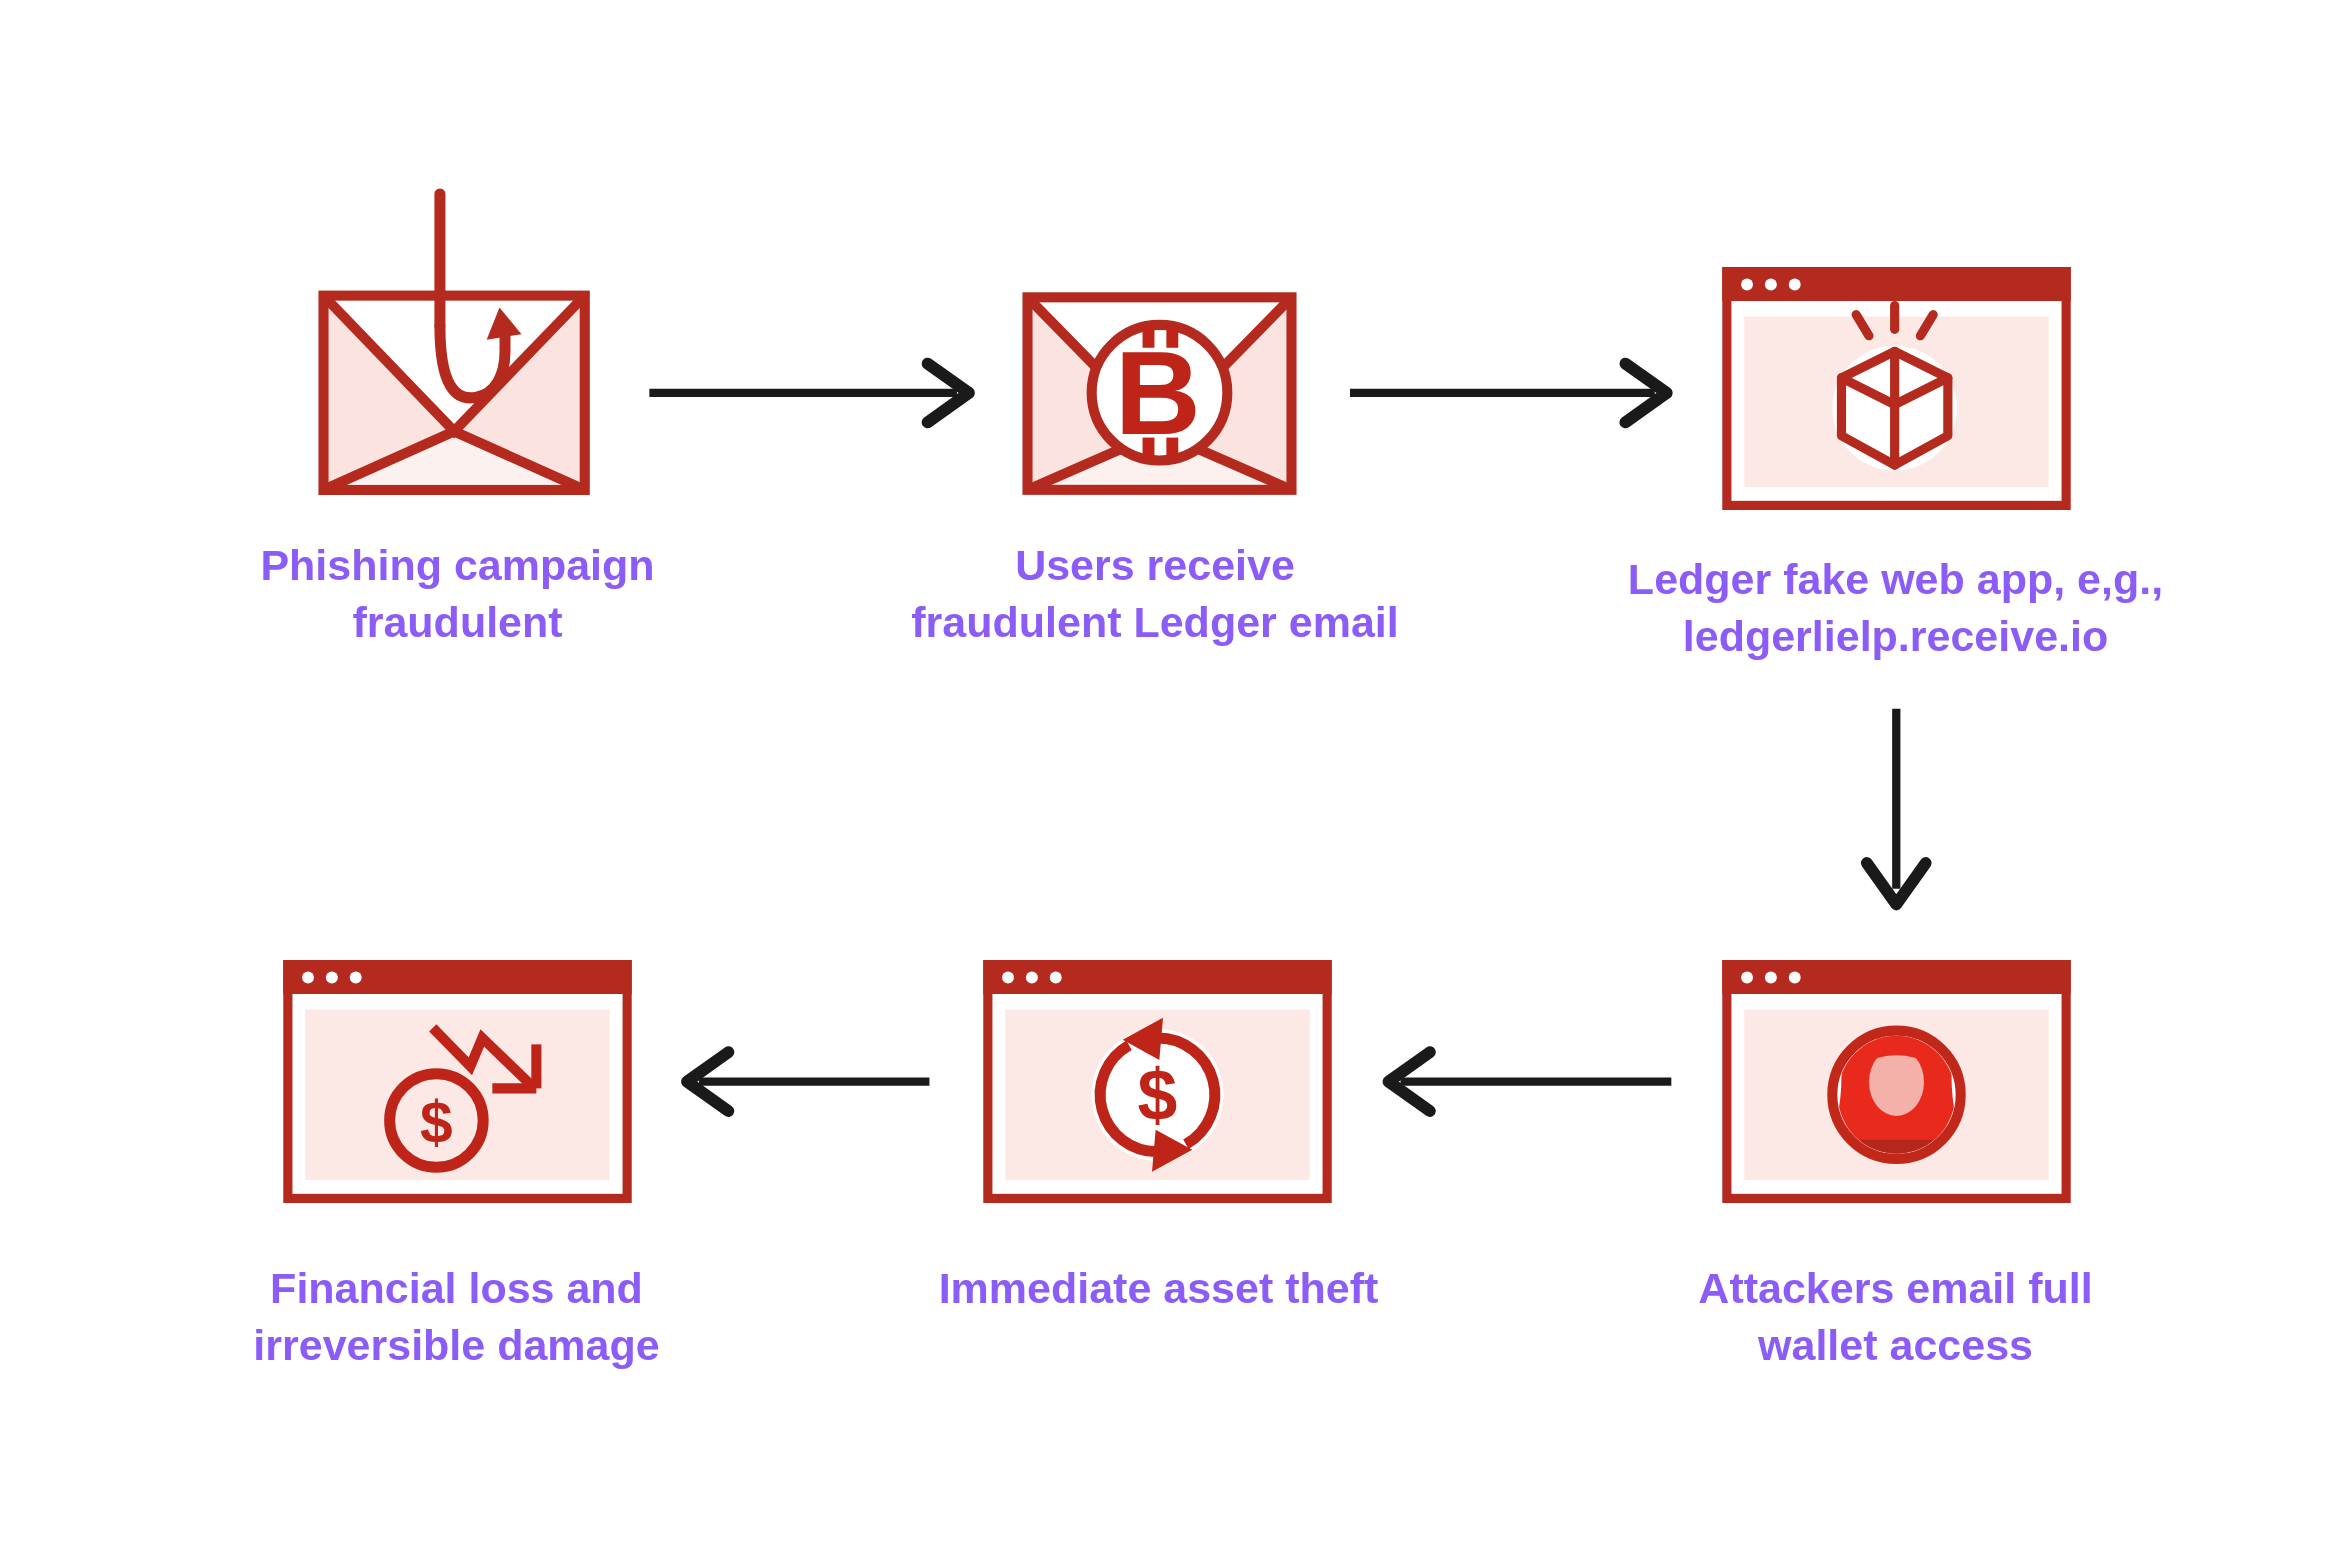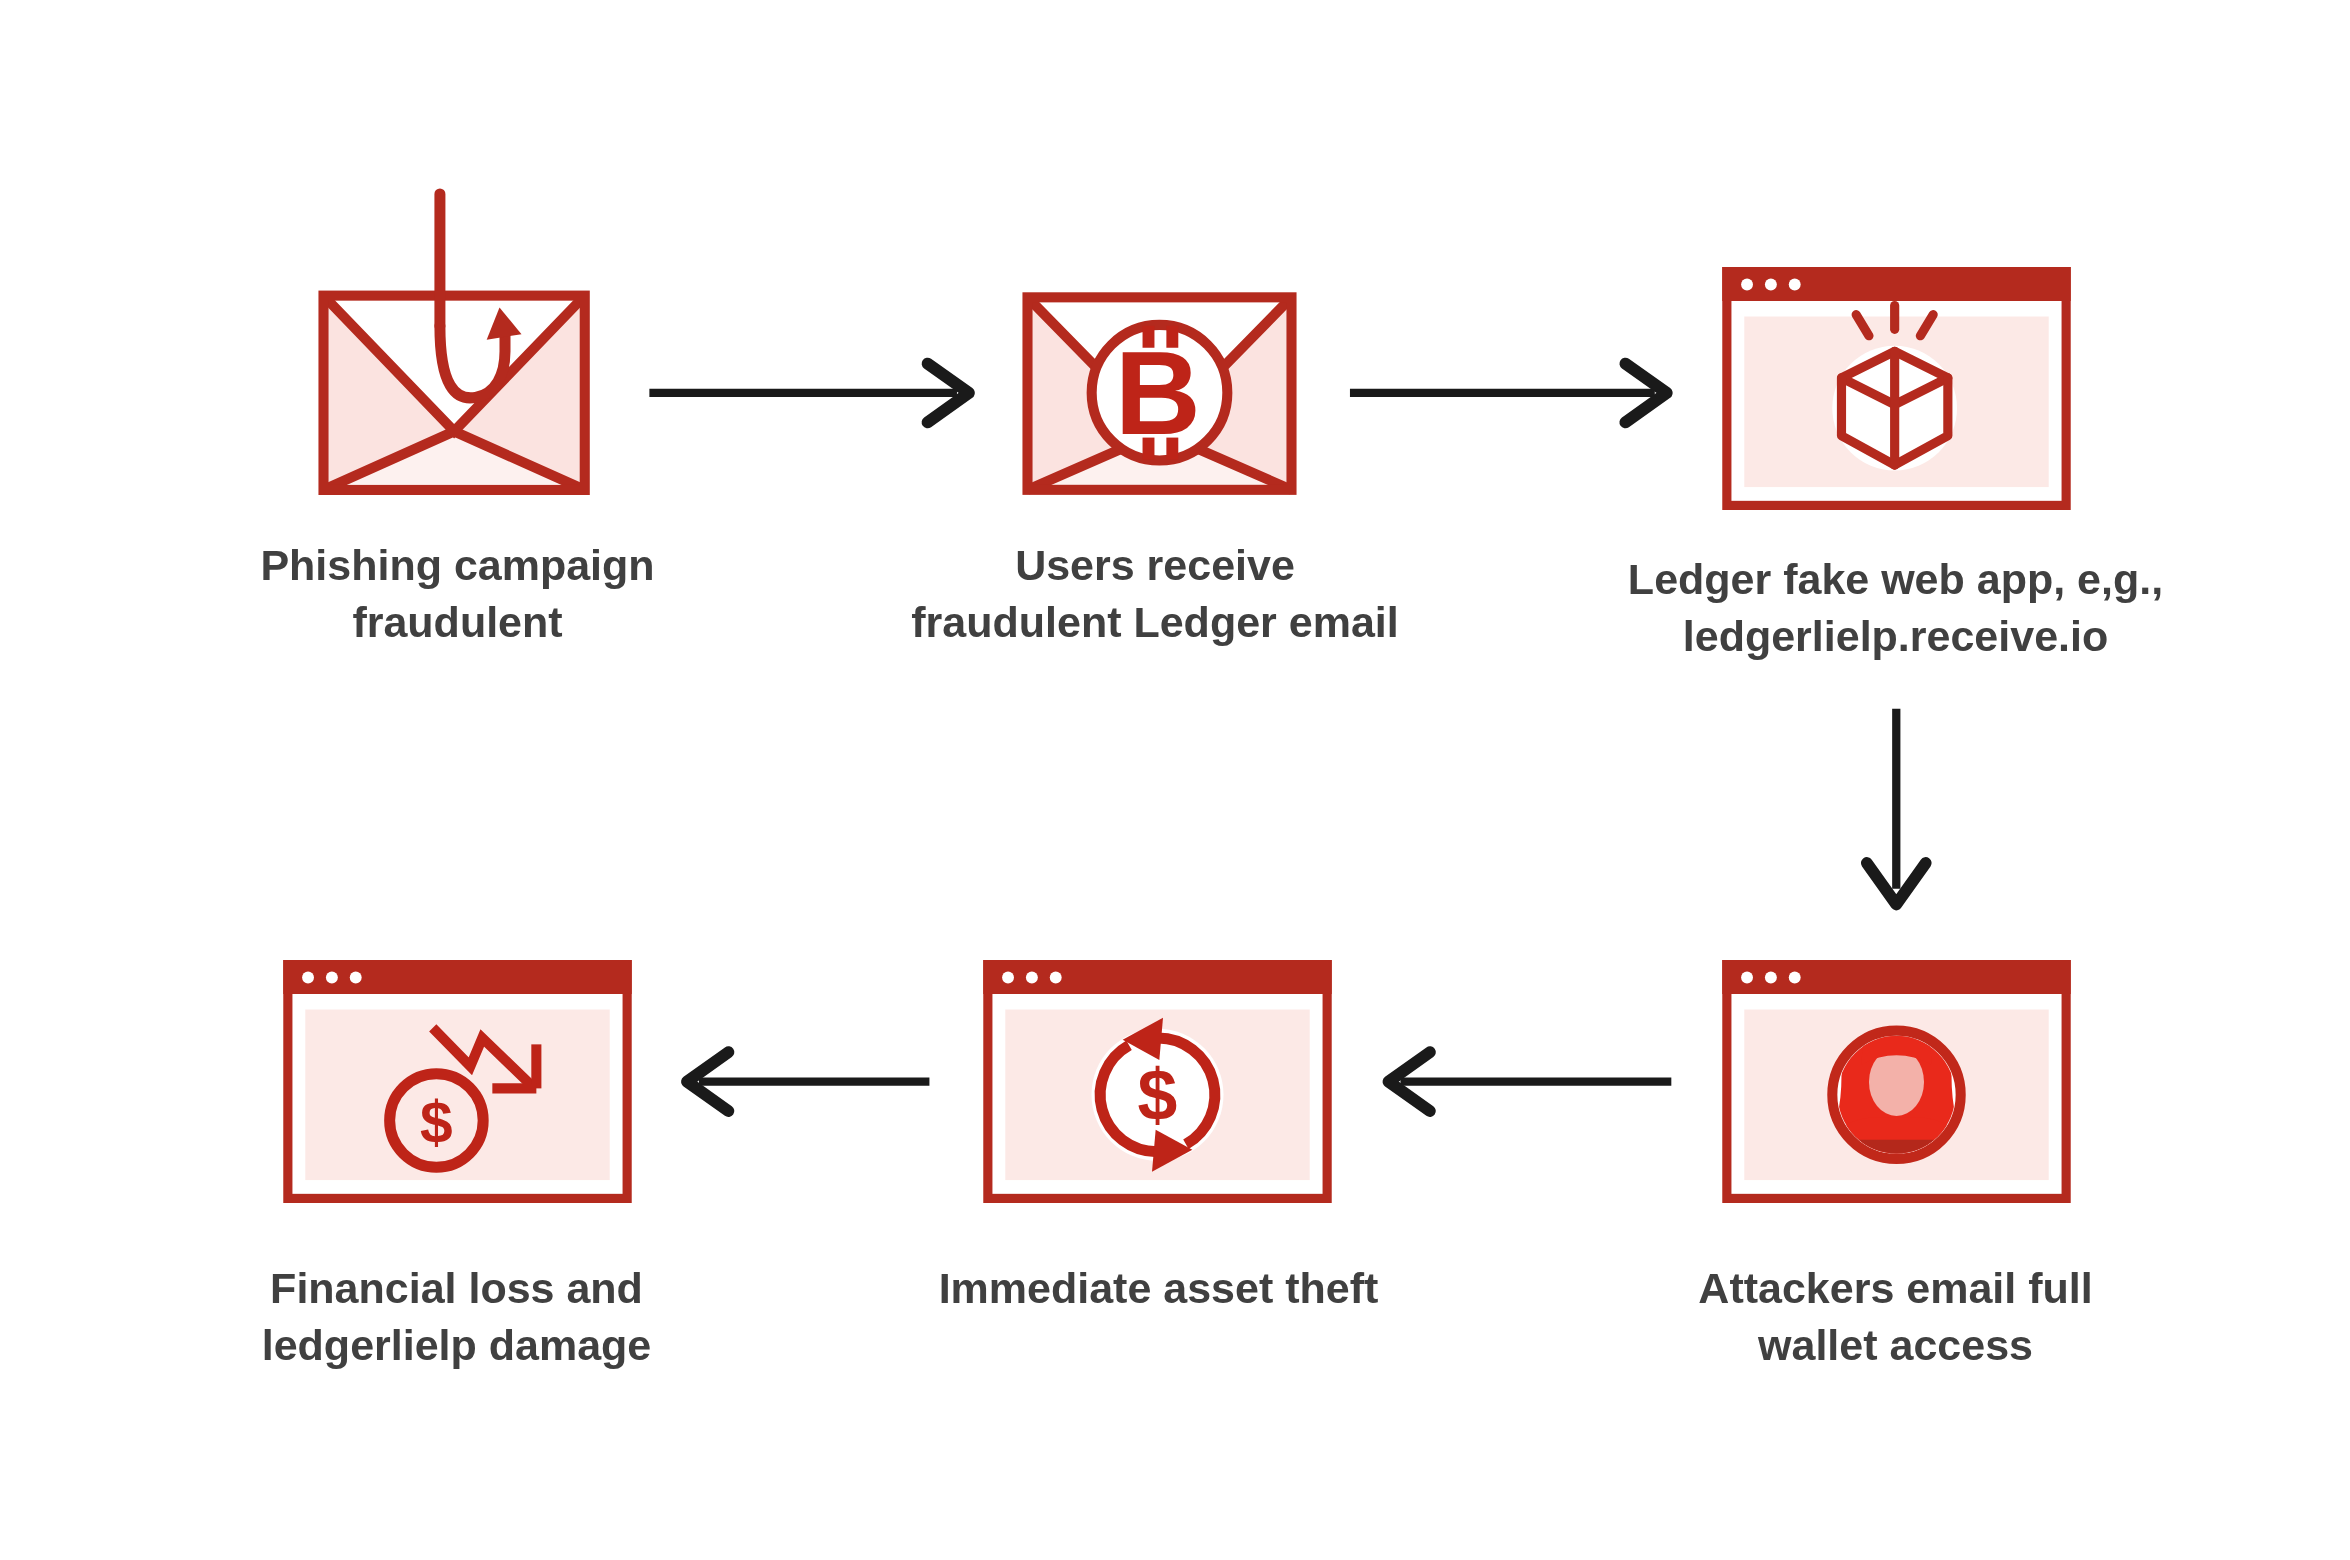--- a/index.html
+++ b/index.html
@@ -10,21 +10,21 @@
     overflow:hidden;
     font-family:"Liberation Sans", sans-serif;
   }
   .abs{position:absolute;}
   .node-label{
     position:absolute;
     text-align:center;
     font-weight:700;
     font-size:43px;
     line-height:57px;
-    color:#404040;
+    color:#8b5cf6;
     letter-spacing:0;
   }
   .node-label div:empty{display:none;}
   svg{display:block;}
 </style>
 </head>
 <body>
 
 <div id="canvas">
 
@@ -168,17 +168,17 @@
     <circle cx="167" cy="175" r="51" fill="none" stroke="#BE2418" stroke-width="12"></circle>
     <text x="167" y="177" font-size="64" font-weight="700" fill="#BE2418" text-anchor="middle" dominant-baseline="central">$</text>
     <g stroke="#BE2418" stroke-width="11" fill="none">
       <path d="M163,74 L204,116 L217,85 L272,138"></path>
       <path d="M276,92 V140"></path>
       <path d="M228,140 H276"></path>
     </g>
   </svg>
   <div class="node-label" style="left:181px;top:1260px;width:551px">
     <div>Financial loss and</div>
-    <div>ledgerlielp damage</div>
+    <div>irreversible damage</div>
   </div>
 
 </div>
 
 
 </body></html>

